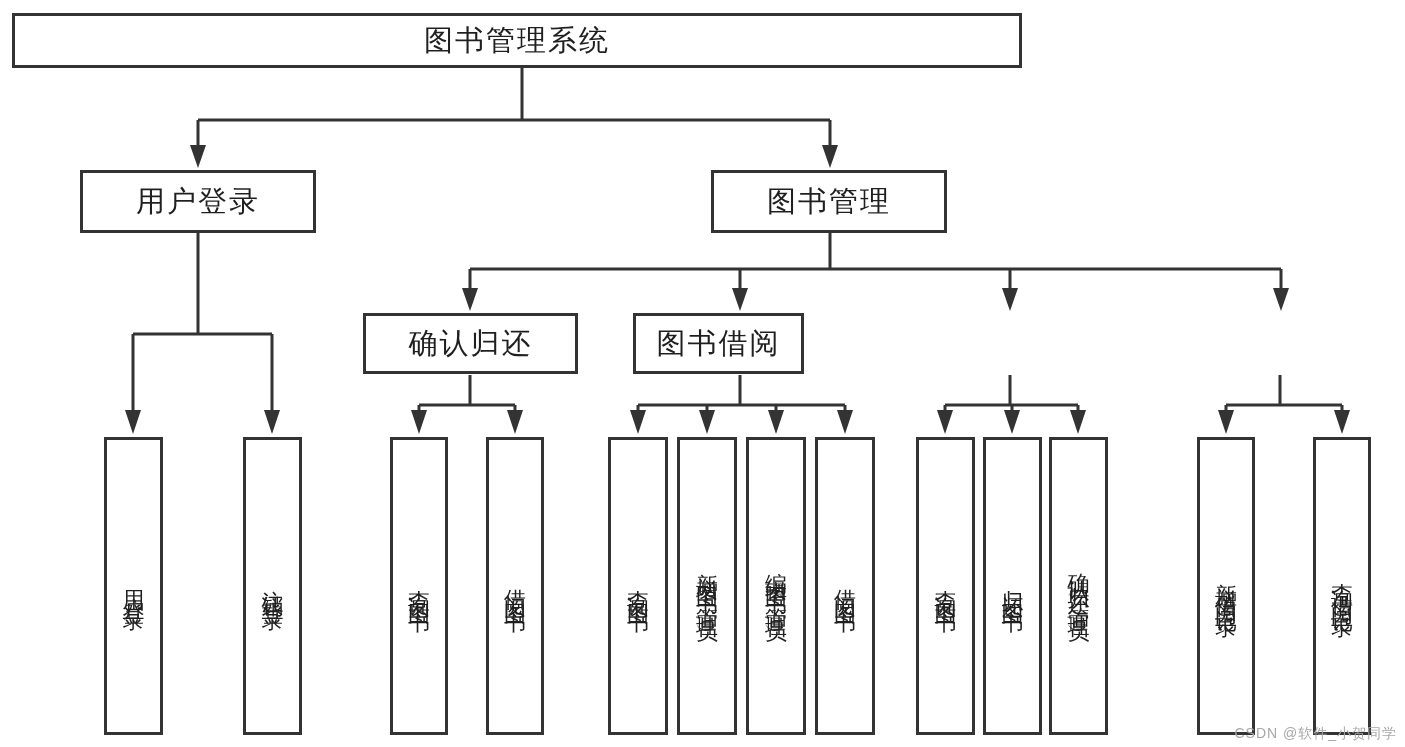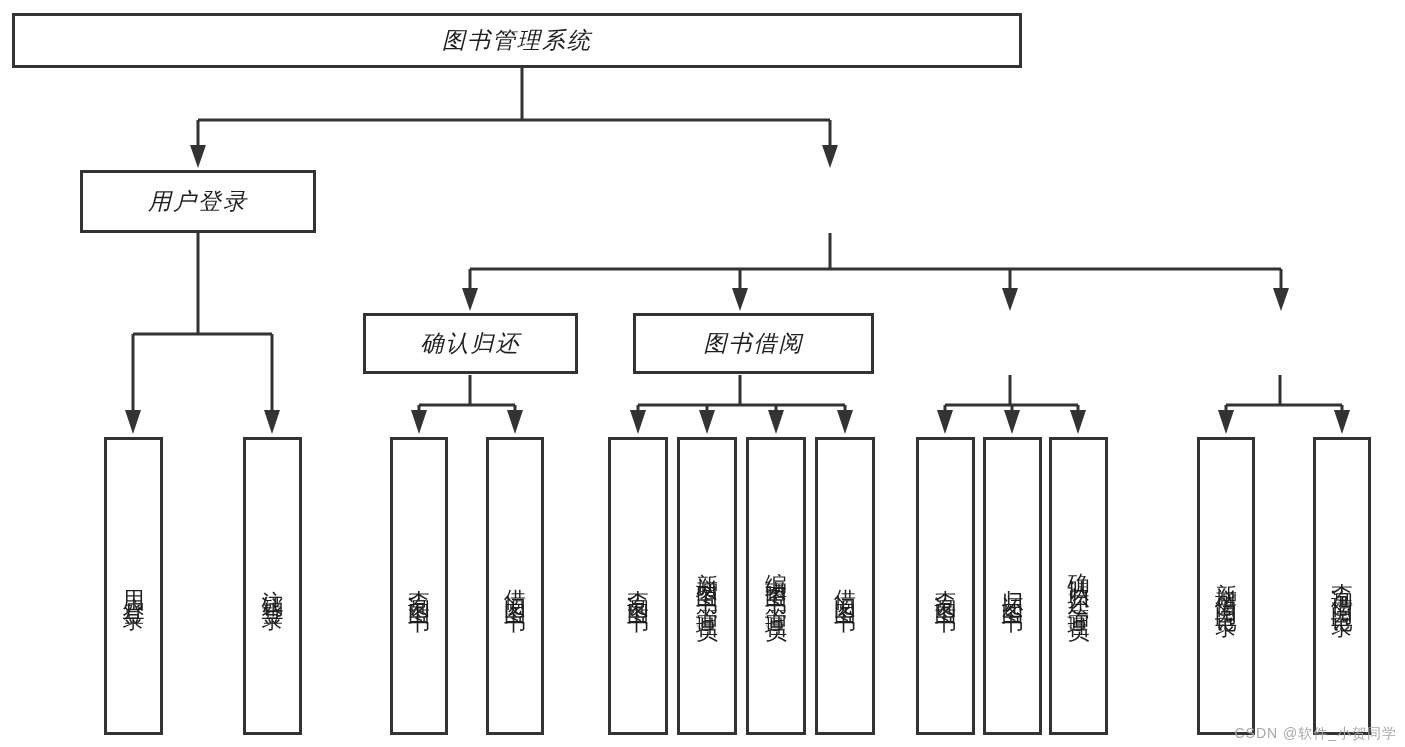--- a/index.html
+++ b/index.html
@@ -21,23 +21,22 @@
     position:absolute;left:0;top:0;width:1405px;height:747px;
     pointer-events:none;
   }
   .connector path{stroke:var(--line);stroke-width:3;fill:none;}
   .connector polygon{fill:var(--line);stroke:none;}
   .hbox{
     position:absolute;
     border:3px solid var(--line);
     background:var(--background);
     display:flex;align-items:center;justify-content:center;
-    font-size:23px;letter-spacing:2px;color:var(--ink);
+    font-size:29px;letter-spacing:2px;color:var(--ink);
     white-space:nowrap;
-    font-style:italic;
   }
   .vbox{
     position:absolute;
     border:3px solid var(--line);
     background:var(--background);
     display:flex;align-items:center;justify-content:center;
     writing-mode:vertical-rl;
     font-size:22px;letter-spacing:7px;color:var(--ink);
     line-height:1;
   }
@@ -94,23 +93,24 @@
     <g>
       <path d="M1280 375 V405 M1226 405 H1342 M1226 405 V412 M1342 405 V412"></path>
       <polygon points="1218,410 1234,410 1226,434"></polygon>
       <polygon points="1334,410 1350,410 1342,434"></polygon>
     </g>
   </svg>
 
   <div class="hbox" style="left:12px;top:13px;width:1010px;height:55px">图书管理系统</div>
 
   <div class="hbox" style="left:80px;top:170px;width:236px;height:63px">用户登录</div>
+  <div class="hbox" style="left:711px;top:170px;width:236px;height:63px">图书管理</div>
 
   <div class="hbox" style="left:363px;top:313px;width:215px;height:61px">确认归还</div>
-  <div class="hbox" style="left:633px;top:313px;width:241px;height:61px">图书借阅</div>
+  <div class="hbox" style="left:633px;top:313px;width:171px;height:61px">图书借阅</div>
 
   <div class="vbox" style="left:104px;top:437px;width:59px;height:298px">用户登录</div>
   <div class="vbox" style="left:243px;top:437px;width:59px;height:298px">注销登录</div>
 
   <div class="vbox" style="left:390px;top:437px;width:58px;height:298px">查询图书</div>
   <div class="vbox" style="left:486px;top:437px;width:58px;height:298px">借阅图书</div>
 
   <div class="vbox" style="left:608px;top:437px;width:60px;height:298px">查询图书</div>
   <div class="vbox" style="left:677px;top:437px;width:60px;height:298px">新增图书（管理员）</div>
   <div class="vbox" style="left:746px;top:437px;width:60px;height:298px">编辑图书（管理员）</div>

